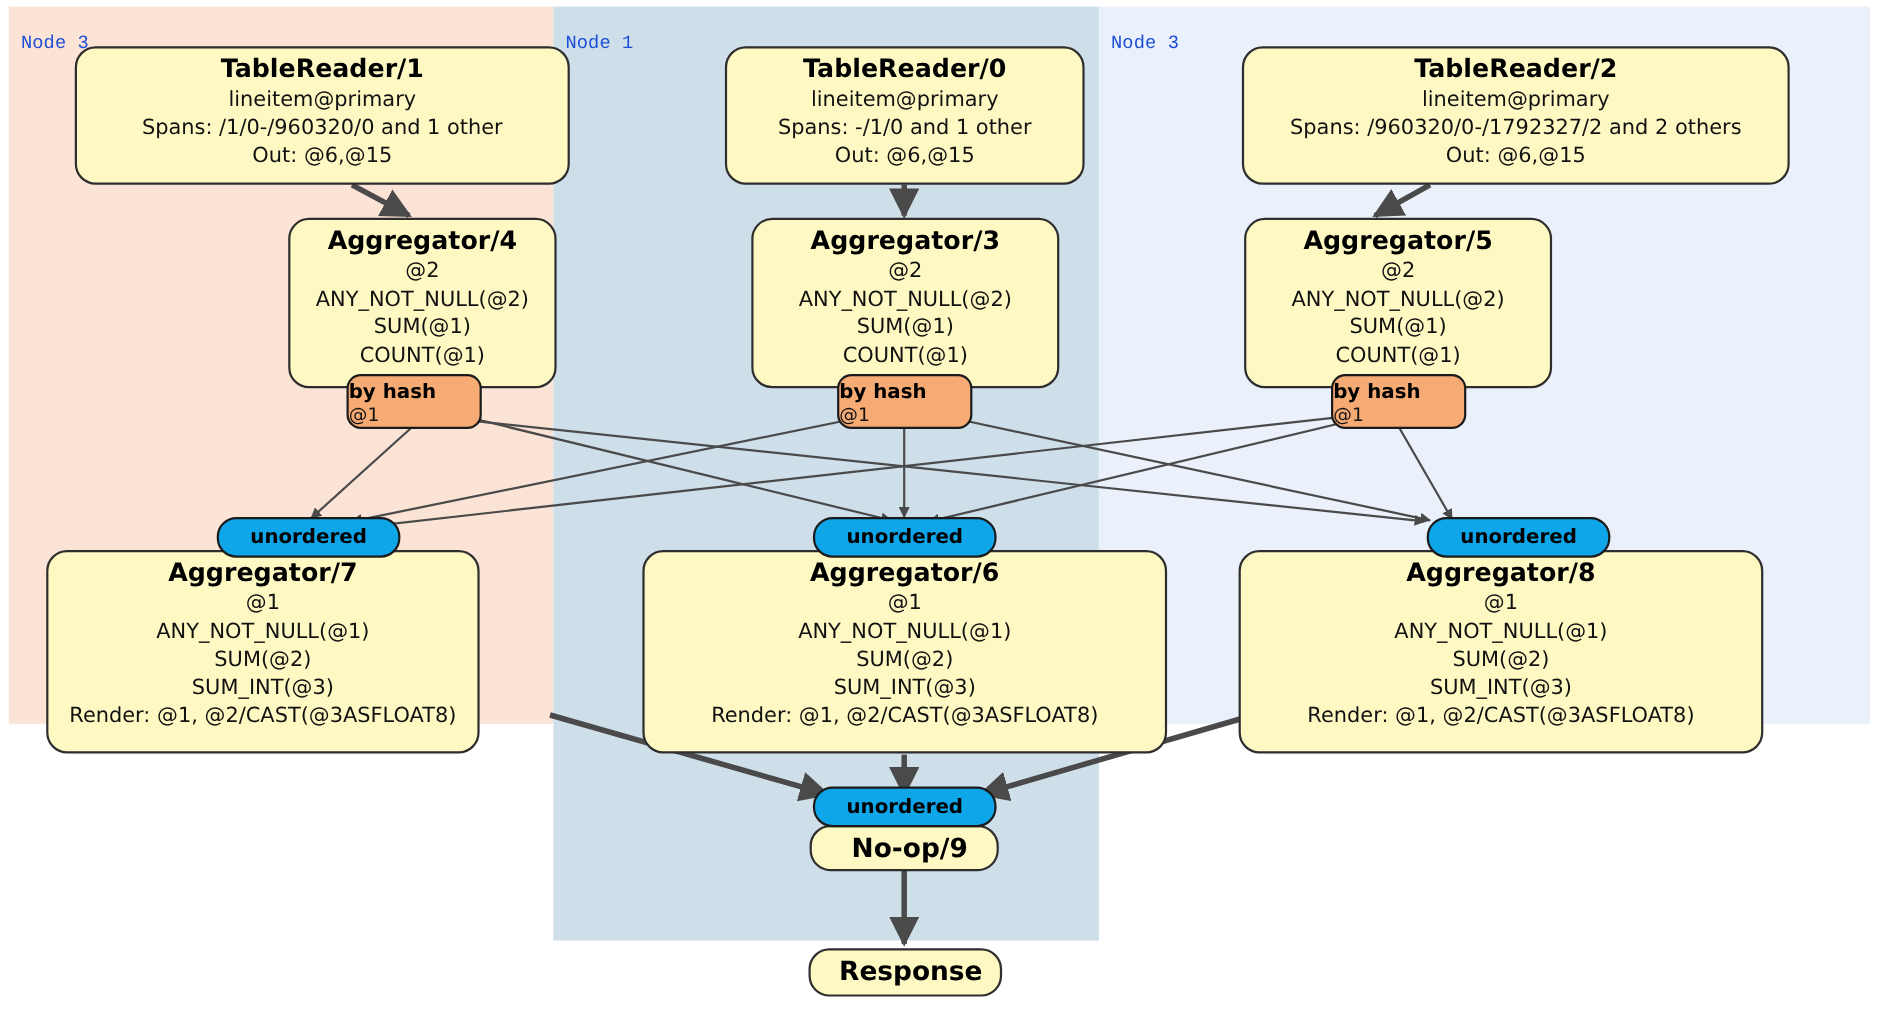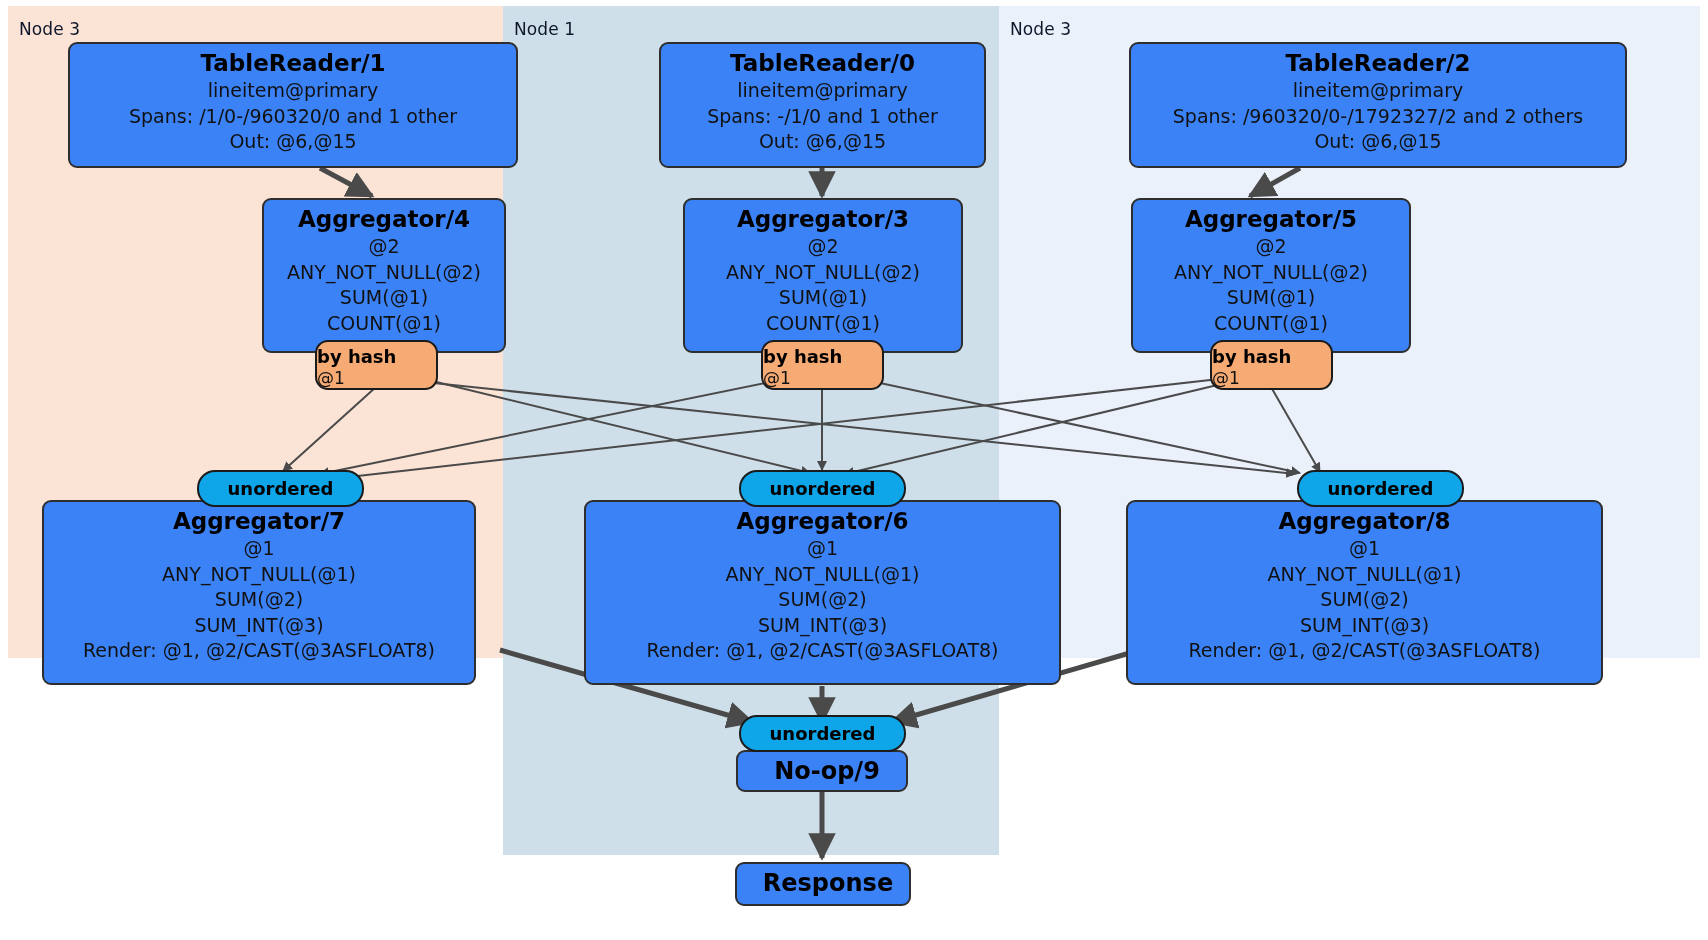--- a/index.html
+++ b/index.html
@@ -18,33 +18,34 @@
     overflow: hidden;
   }
   
   .node-panel {
     position: absolute;
     box-sizing: border-box;
   }
   .node-label {
     position: absolute;
     left: 11px;
-    top: 13px;
+    top: 25px;
     font-size: 17px;
-    color: #0f172a;
+    color: #1d4ed8;
     letter-spacing: .1px;
     white-space: nowrap;
+    font-family: Liberation Mono, monospace;
   }
   
   .proc {
     position: absolute;
     box-sizing: border-box;
-    background: #3b82f6;
+    background: #fef9c3;
     border: 2px solid #2e2e2e;
-    border-radius: 9px;
+    border-radius: 19px;
     text-align: center;
     padding: 5px 10px 6px 10px;
     z-index: 6;
   }
   .proc .title {
     font-weight: bold;
     font-size: 23px;
     line-height: 29px;
     color: #000;
     white-space: nowrap;
@@ -220,21 +221,21 @@
   </div>
 
   <div class="pill unordered" style="left:739px; top:470px; width:167px; height:37px;">
     <div class="plabel">unordered</div>
   </div>
 
   <div class="pill unordered" style="left:1297px; top:470px; width:167px; height:37px;">
     <div class="plabel">unordered</div>
   </div>
 
-  <div class="proc" style="left:42px; top:500px; width:434px; height:185px;">
+  <div class="proc" style="left:42px; top:500px; width:394px; height:185px;">
     <div class="title">Aggregator/7</div>
     <div class="line">@1</div>
     <div class="line">ANY_NOT_NULL(@1)</div>
     <div class="line">SUM(@2)</div>
     <div class="line">SUM_INT(@3)</div>
     <div class="line">Render: @1, @2/CAST(@3ASFLOAT8)</div>
   </div>
 
   <div class="proc" style="left:584px; top:500px; width:477px; height:185px;">
     <div class="title">Aggregator/6</div>

